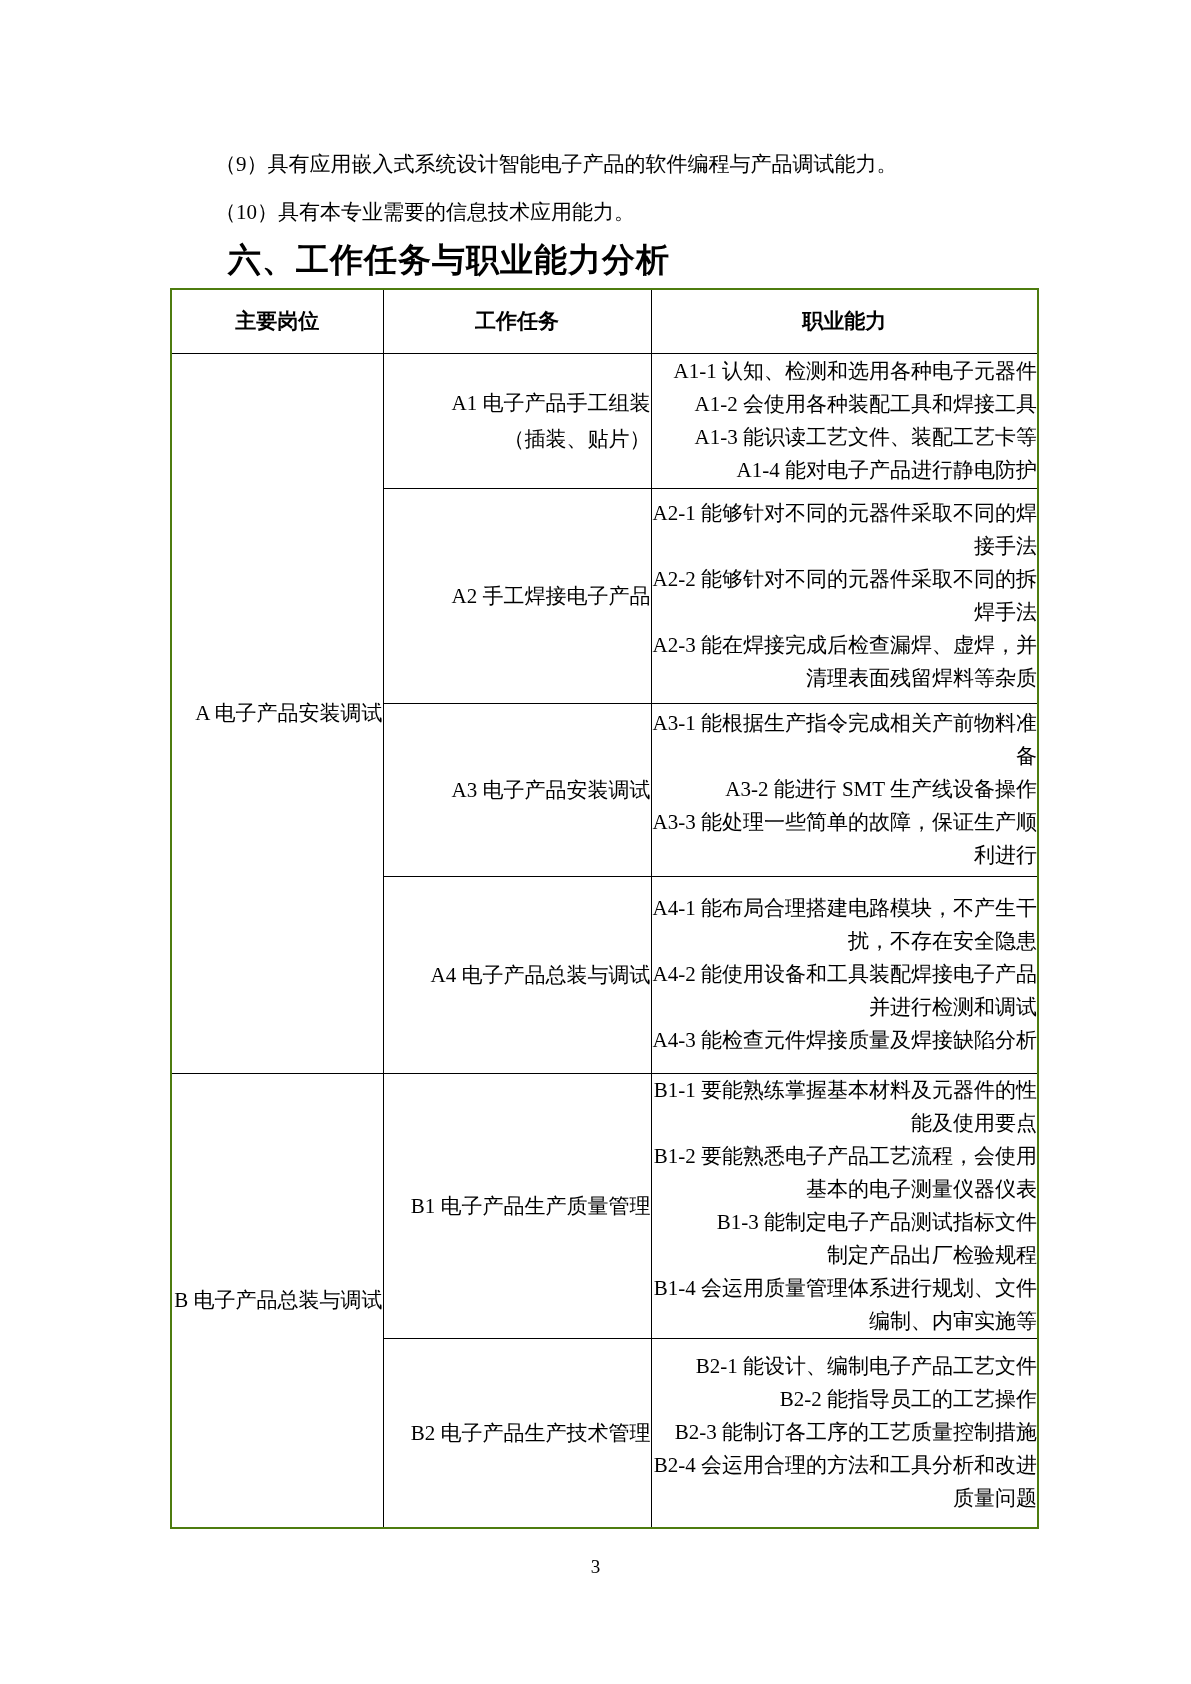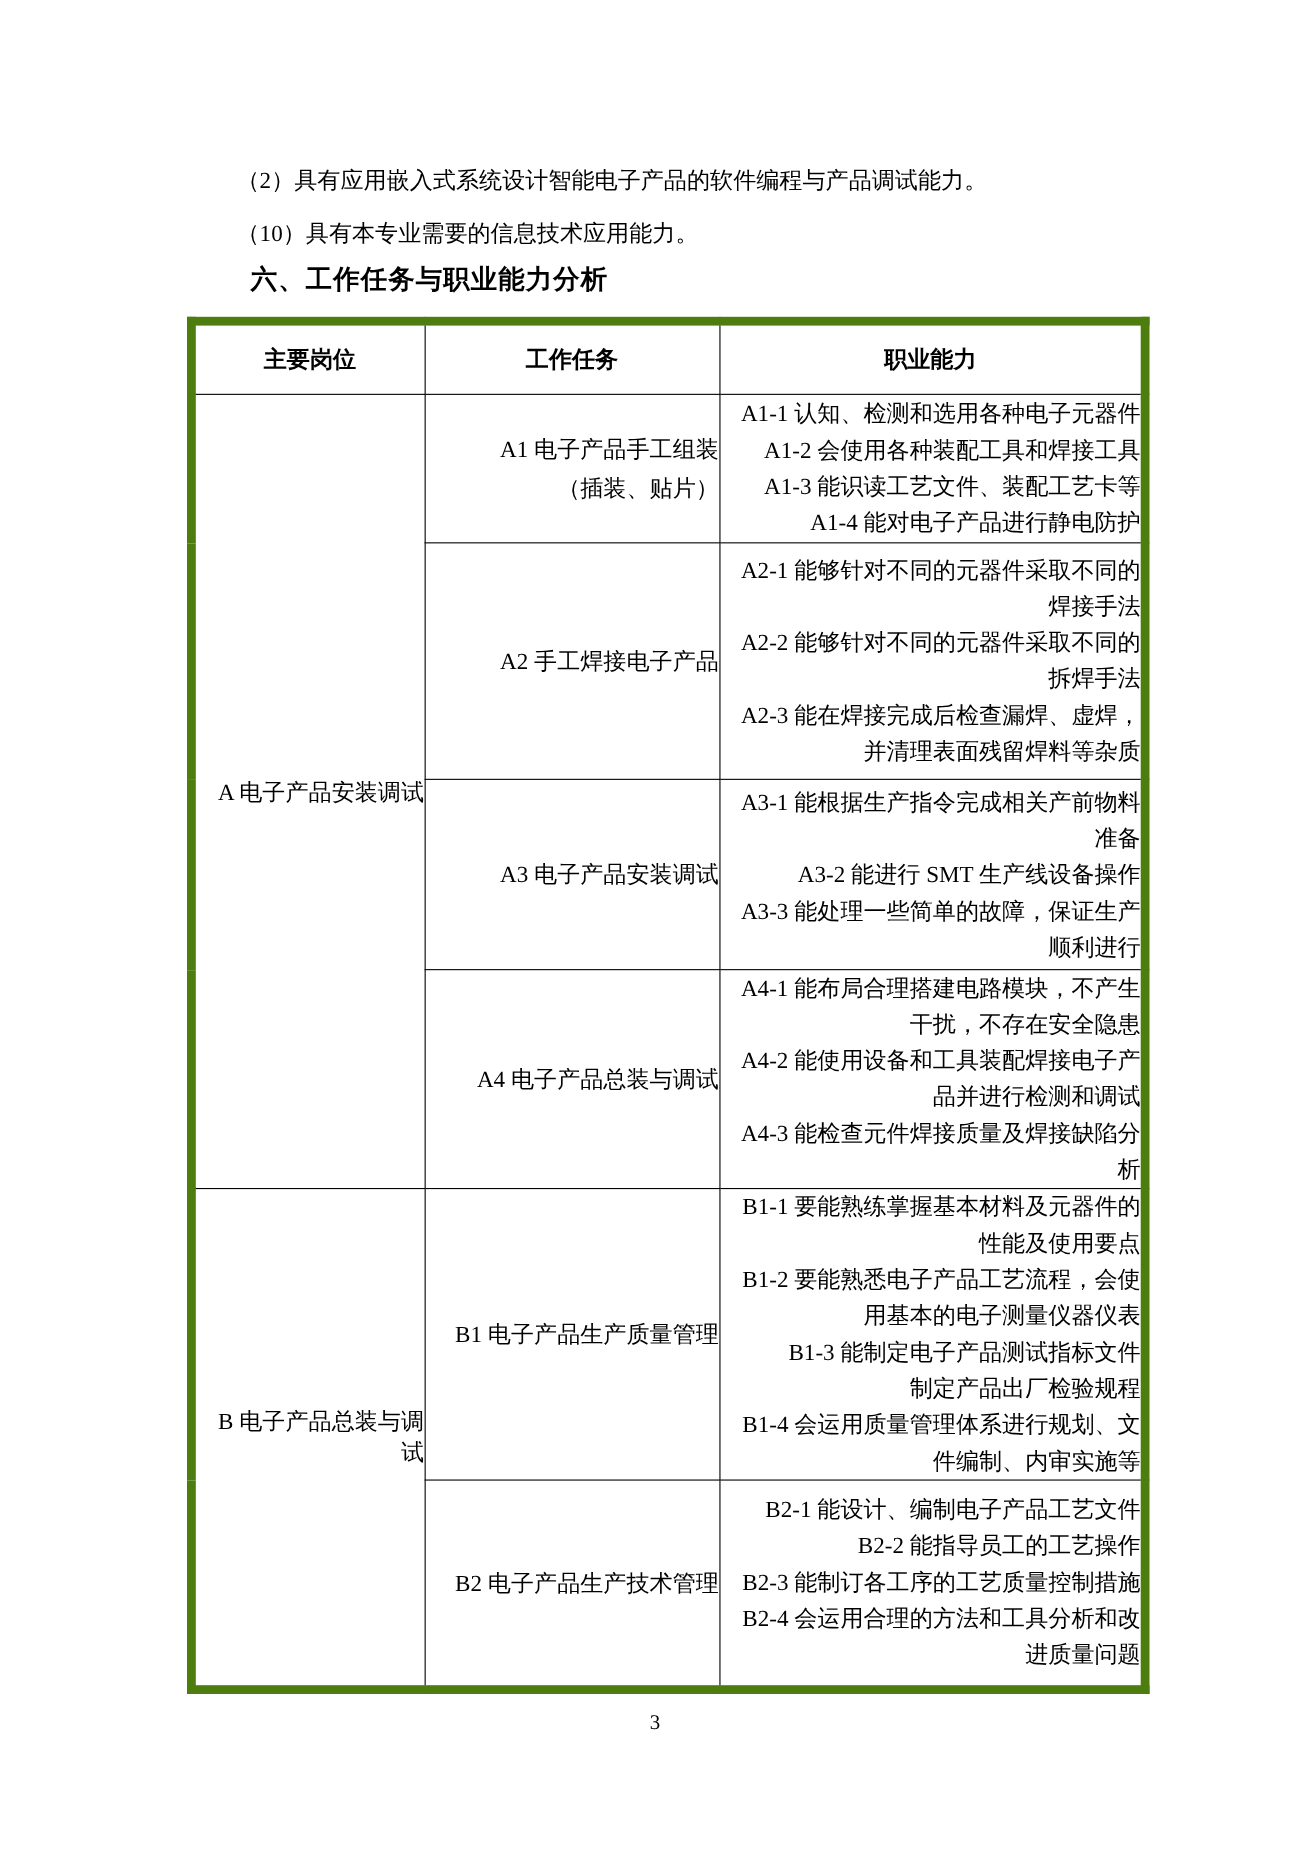--- a/index.html
+++ b/index.html
@@ -20,30 +20,30 @@
     white-space:pre-line;
   }
   .intro-line.l9  { top:150px; }
   .intro-line.l10 { top:198px; }
   .section-heading {
     position:absolute;
     left:228px; top:238px;
     margin:0;
     font-family:"Liberation Sans","DejaVu Sans",sans-serif;
     font-weight:bold;
-    font-size:24px;
+    font-size:33px;
     letter-spacing:1px;
   }
   table.task-table {
     position:absolute;
     left:170px; top:288px;
     width:867px;
     border-collapse:collapse;
     table-layout:fixed;
-    border:8px solid #4d7c0f;
+    border:2px solid #4d7c0f;
   }
   table.task-table th, table.task-table td {
     border:1px solid #000;
     padding:0;
     font-size:21px;
   }
   th.col-header {
     height:62px;
     font-family:"Liberation Sans","DejaVu Sans",sans-serif;
     font-weight:bold;
@@ -78,21 +78,21 @@
     top:1556px;
     text-align:center;
     font-size:19px;
   }
 </style>
 </head>
 <body>
 
 <div class="page">
 
-  <p class="intro-line l9">（2）具有应用嵌入式系统设计智能电子产品的软件编程与产品调试能力。</p>
+  <p class="intro-line l9">（9）具有应用嵌入式系统设计智能电子产品的软件编程与产品调试能力。</p>
   <p class="intro-line l10">（10）具有本专业需要的信息技术应用能力。</p>
 
   <h2 class="section-heading">六、工作任务与职业能力分析</h2>
 
   <table class="task-table">
     <colgroup>
       <col style="width:212px">
       <col style="width:268px">
       <col style="width:387px">
     </colgroup>

